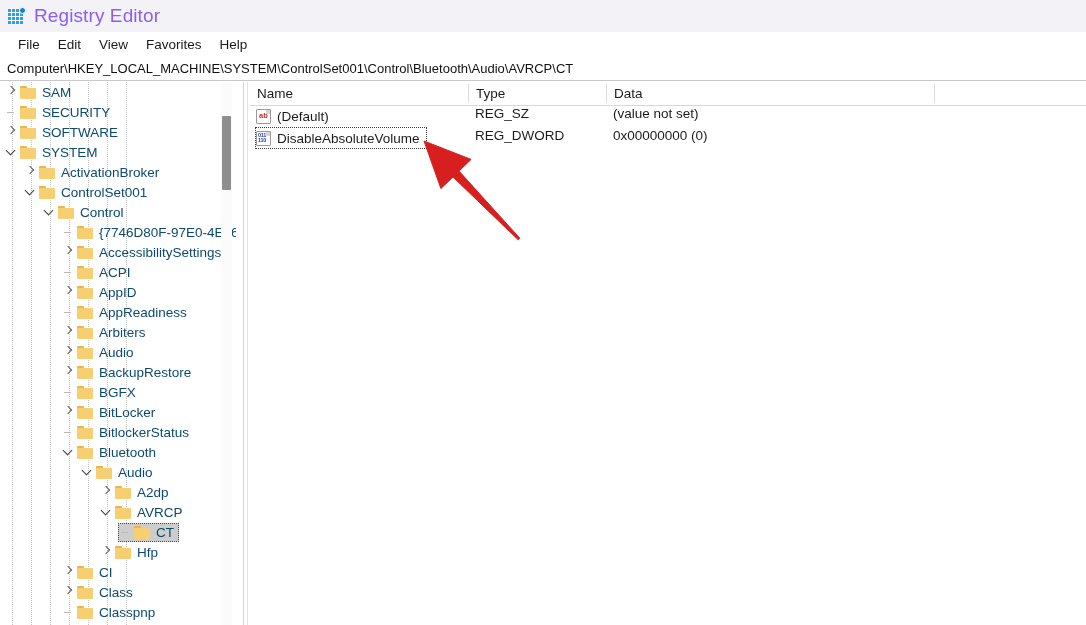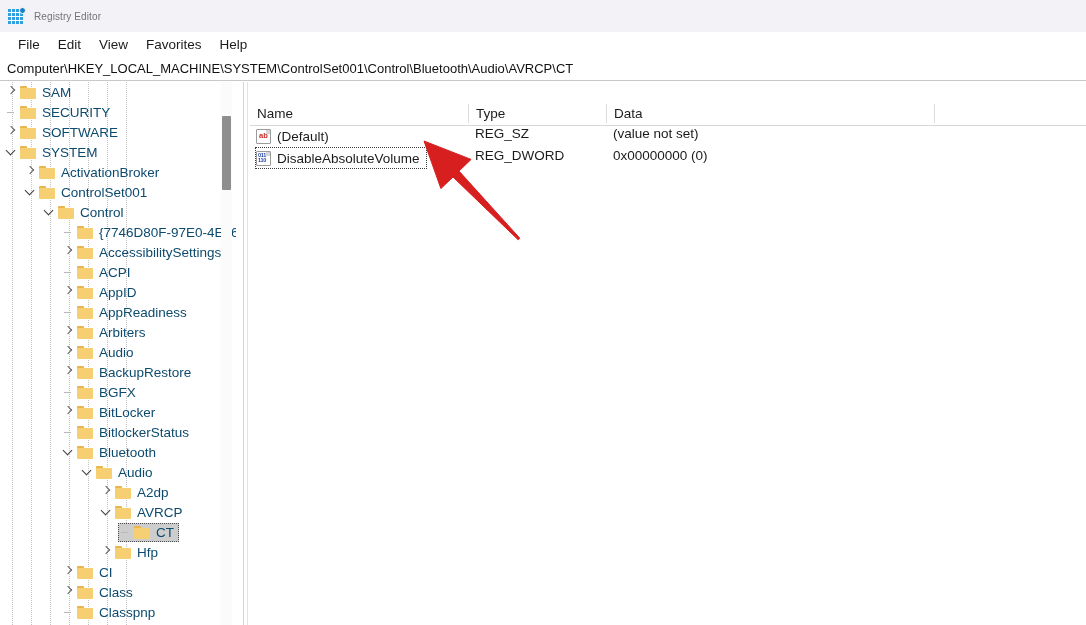--- a/index.html
+++ b/index.html
@@ -41,21 +41,21 @@
       linear-gradient(to right, transparent 0 3px, #ffffff 3px 4px, transparent 4px 7px, #ffffff 7px 8px, transparent 8px 11px, #ffffff 11px 12px, transparent 12px),
       linear-gradient(to bottom, transparent 0 3px, #ffffff 3px 4px, transparent 4px 7px, #ffffff 7px 8px, transparent 8px 11px, #ffffff 11px 12px, transparent 12px);
   }
   .title-icon .dot {
     position: absolute; right: 0px; top: 1px;
     width: 7px; height: 7px; border-radius: 50%;
     background: #1b7fc4;
     border: 1.5px solid #ffffff;
   }
   .title-text {
-    font-size: 10px; color: #737373;
+    font-size: 19px; color: #8b5cf6;
     letter-spacing: 0.1px;
   }
 
   
   .menubar {
     position: absolute; left: 0; top: 32px;
     width: 1086px; height: 25px;
     background: #ffffff;
     display: flex; align-items: center;
     padding-left: 9px;
@@ -200,21 +200,20 @@
   .values-pane {
     position: absolute; left: 250px; top: 0;
     width: 836px; height: 543px;
     background: #ffffff;
   }
   .col-headers {
     position: relative;
     height: 24px;
     border-bottom: 1px solid #d8d8da;
     background: #ffffff;
-    margin-top: 20px;
   }
   .col-head {
     position: absolute; top: 0;
     height: 23px;
     display: flex; align-items: center;
     font-size: 13.5px; color: #1b1b1b;
     padding-left: 7px;
   }
   .col-sep {
     position: absolute; top: 2px;

